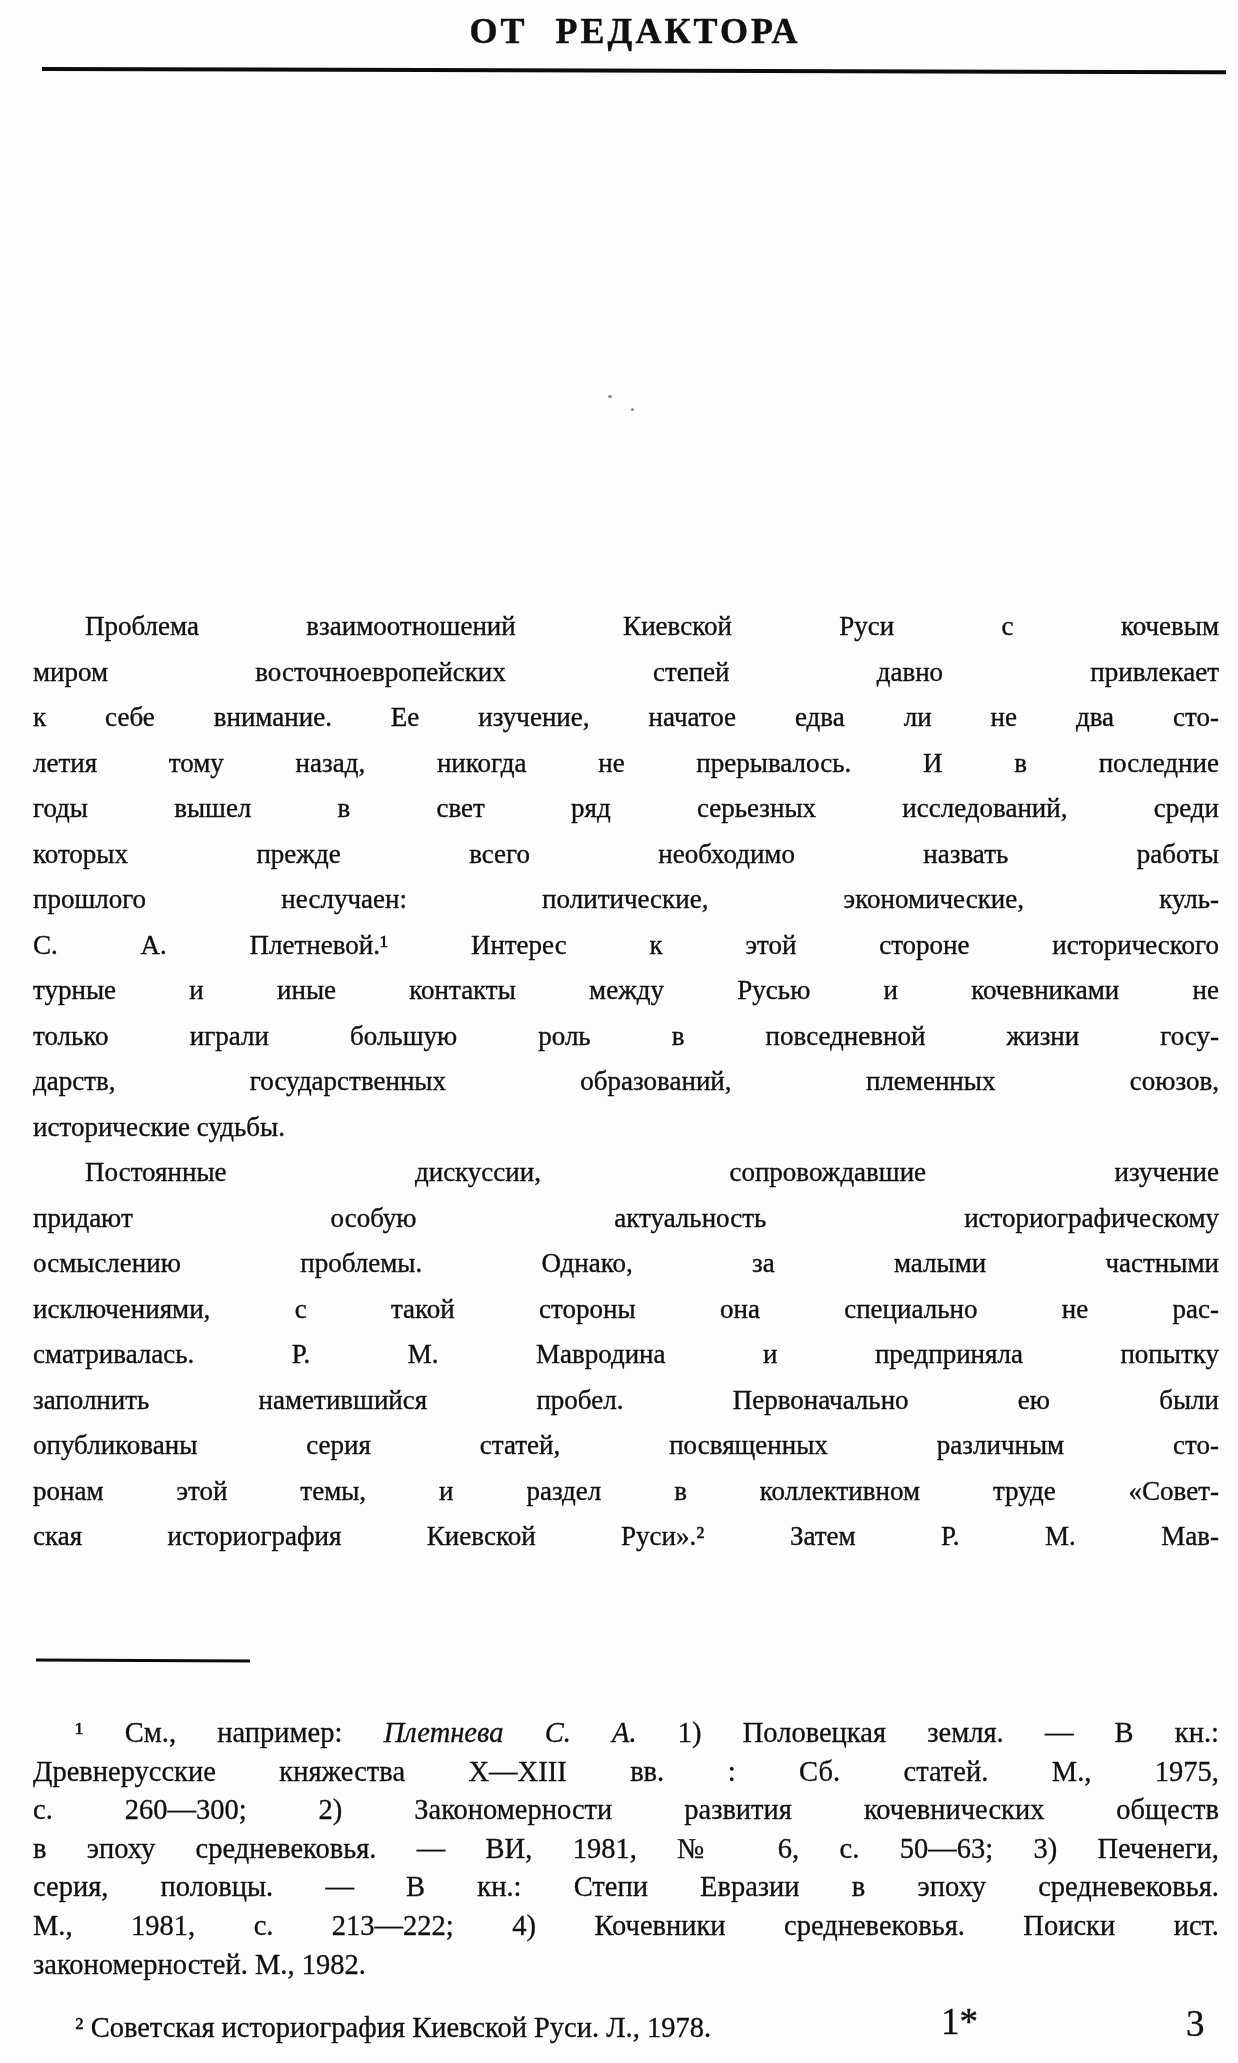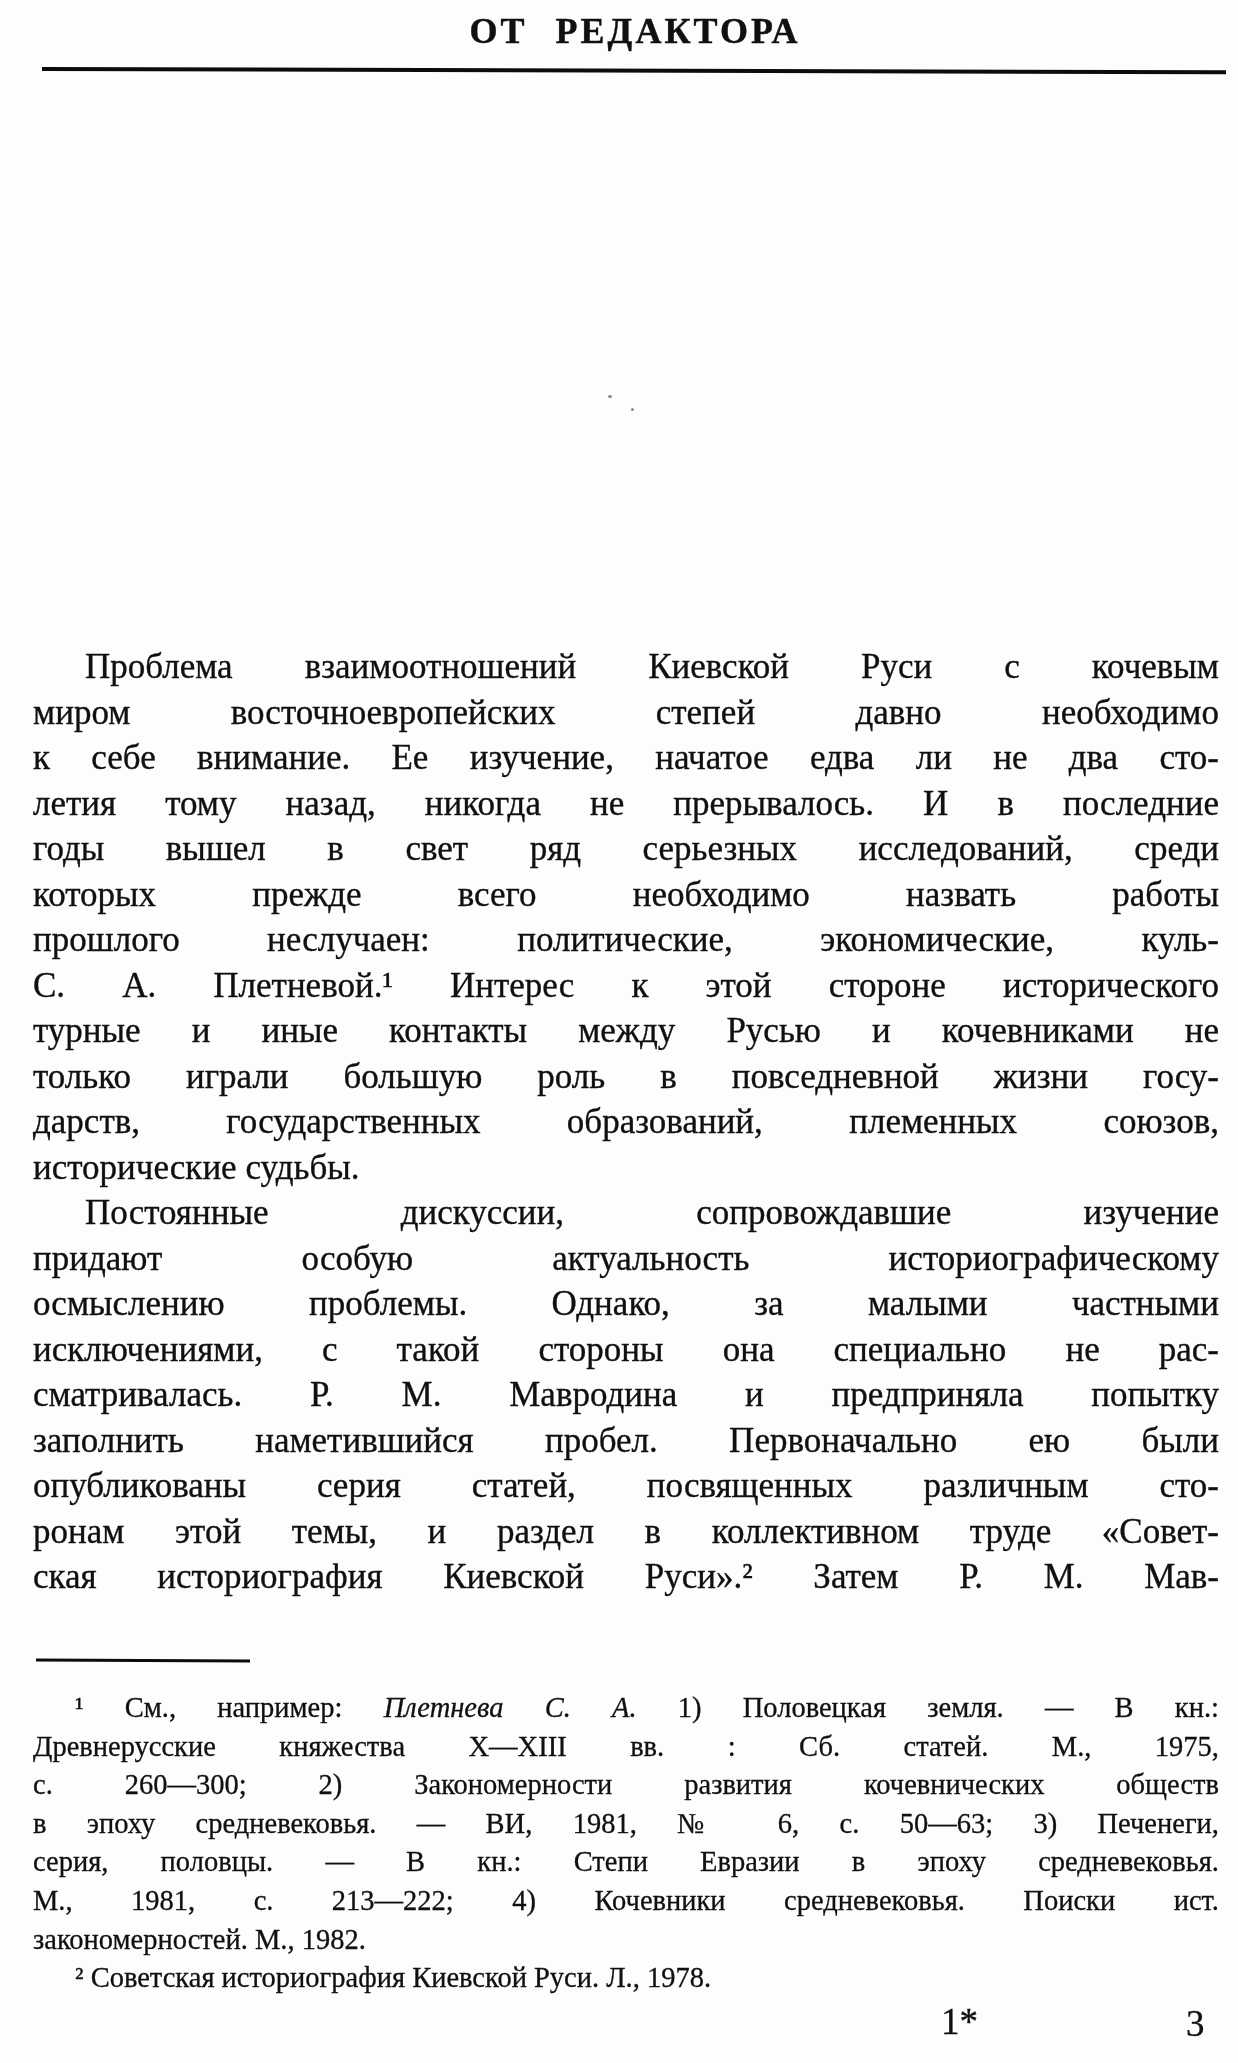--- a/index.html
+++ b/index.html
@@ -39,23 +39,23 @@
     width: 1184px;
     height: 4px;
     background: #0c0c0c;
     transform: rotate(0.16deg);
     transform-origin: left center;
   }
   
   #body-text {
     position: absolute;
     left: 33px;
-    top: 644px;
+    top: 604px;
     width: 1186px;
-    font-size: 35px;
+    font-size: 27px;
     line-height: 45.5px;
     -webkit-text-stroke: 0.35px #101010;
   }
   
   .footnote-rule {
     position: absolute;
     left: 36px;
     top: 1659px;
     width: 214px;
     height: 3px;
@@ -74,21 +74,21 @@
   }
   .tline {
     text-align: justify;
     text-align-last: justify;
     text-justify: inter-word;
   }
   .tline.lastline {
     text-align-last: left;
   }
   #body-text .tline.indent { text-indent: 52px; }
-  #footnotes .tline.indent { text-indent: 42px; }
+  #footnotes .tline.indent { text-indent: 42px; margin-top: 25px; }
   .it { font-style: italic; }
   
   #signature-mark {
     position: absolute;
     left: 941px;
     top: 2000px;
     font-size: 37px;
     -webkit-text-stroke: 0.35px #101010;
   }
   #page-number {
@@ -115,21 +115,21 @@
   <div id="page-title">ОТ РЕДАКТОРА</div>
 
   <div class="head-rule"></div>
 
   <div class="speck s1"></div>
   <div class="speck s2"></div>
 
   <div id="body-text">
     <div>
         <div class="tline indent"><span>Проблема взаимоотношений Киевской Руси с кочевым</span></div>
-        <div class="tline"><span>миром восточноевропейских степей давно необходимо</span></div>
+        <div class="tline"><span>миром восточноевропейских степей давно привлекает</span></div>
         <div class="tline"><span>к себе внимание. Ее изучение, начатое едва ли не два сто-</span></div>
         <div class="tline"><span>летия тому назад, никогда не прерывалось. И в последние</span></div>
         <div class="tline"><span>годы вышел в свет ряд серьезных исследований, среди</span></div>
         <div class="tline"><span>которых прежде всего необходимо назвать работы</span></div>
         <div class="tline"><span>прошлого неслучаен: политические, экономические, куль-</span></div>
         <div class="tline"><span>С. А. Плетневой.¹ Интерес к этой стороне исторического</span></div>
         <div class="tline"><span>турные и иные контакты между Русью и кочевниками не</span></div>
         <div class="tline"><span>только играли большую роль в повседневной жизни госу-</span></div>
         <div class="tline"><span>дарств, государственных образований, племенных союзов,</span></div>
         <div class="tline lastline"><span>исторические судьбы.</span></div>

